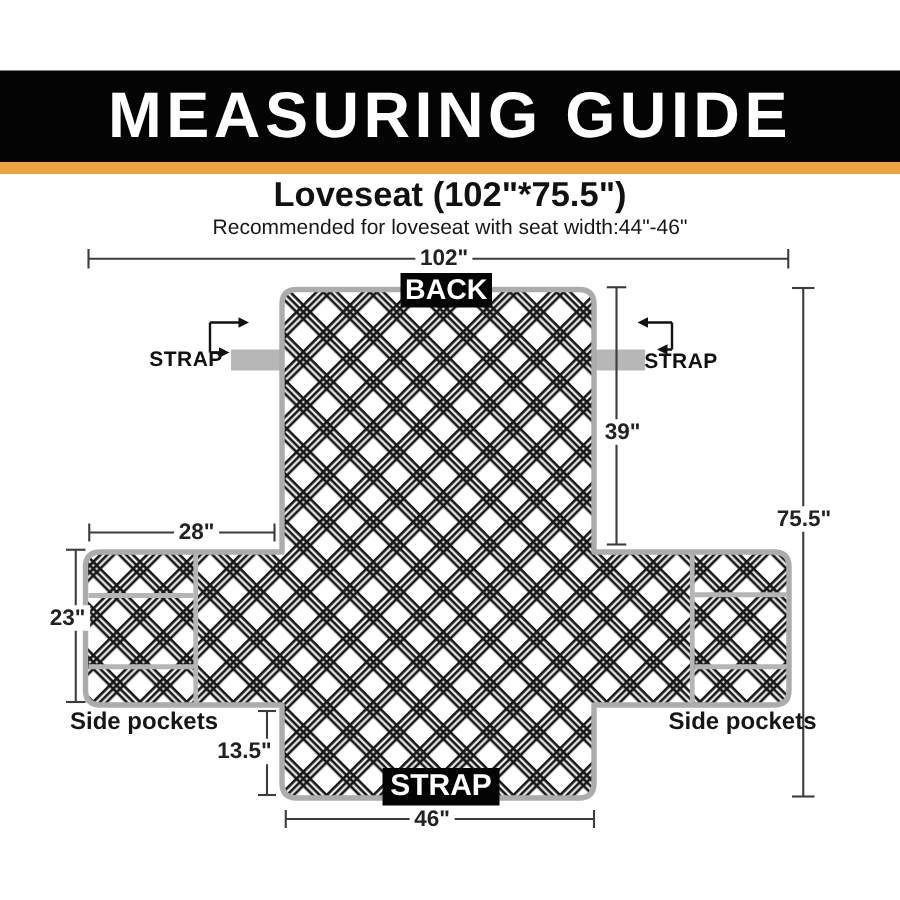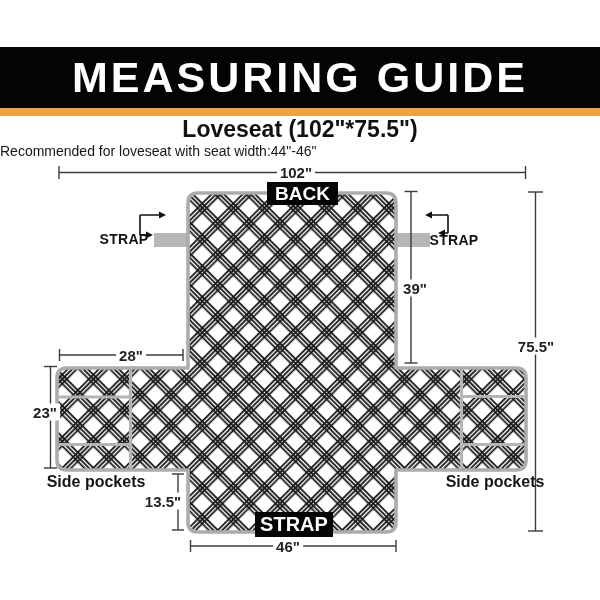--- a/index.html
+++ b/index.html
@@ -13,33 +13,33 @@
   }
   #topbar .t{
     color:#ffffff;font-size:43px;font-weight:bold;letter-spacing:3px;white-space:nowrap;
   }
   #goldbar{position:absolute;left:0;top:108px;width:600px;height:8px;background:#edA440;}
   #prod-title{
     position:absolute;left:0;top:116px;width:600px;text-align:center;
     font-size:23px;font-weight:bold;color:#111;
   }
   #prod-sub{
-    position:absolute;left:0;top:143px;width:600px;text-align:left;
+    position:absolute;left:0;top:143px;width:600px;text-align:center;
     font-size:14px;color:#161616;
   }
   #diagram-svg{position:absolute;left:0;top:0;}
   .dim{
     position:absolute;transform:translate(-50%,-50%);background:#ffffff;
     padding:0 3px;font-size:15px;font-weight:bold;color:#222;white-space:nowrap;line-height:17px;
   }
   .blackbox{
     position:absolute;background:#040404;color:#ffffff;font-weight:bold;
     display:flex;align-items:center;justify-content:center;white-space:nowrap;
   }
-  #back-box{left:267px;top:182px;width:71px;height:23px;font-size:19px;}
+  #back-box{left:267px;top:182px;width:61px;height:23px;font-size:19px;}
   #front-box{left:255px;top:512px;width:78px;height:25px;font-size:20px;}
   .strap-label{
     position:absolute;transform:translate(-50%,-50%);font-size:14px;font-weight:bold;
     letter-spacing:0.3px;color:#111;white-space:nowrap;
   }
   .pockets-label{
     position:absolute;transform:translate(-50%,-50%);font-size:16px;font-weight:700;
     color:#161616;white-space:nowrap;
   }
 </style>

